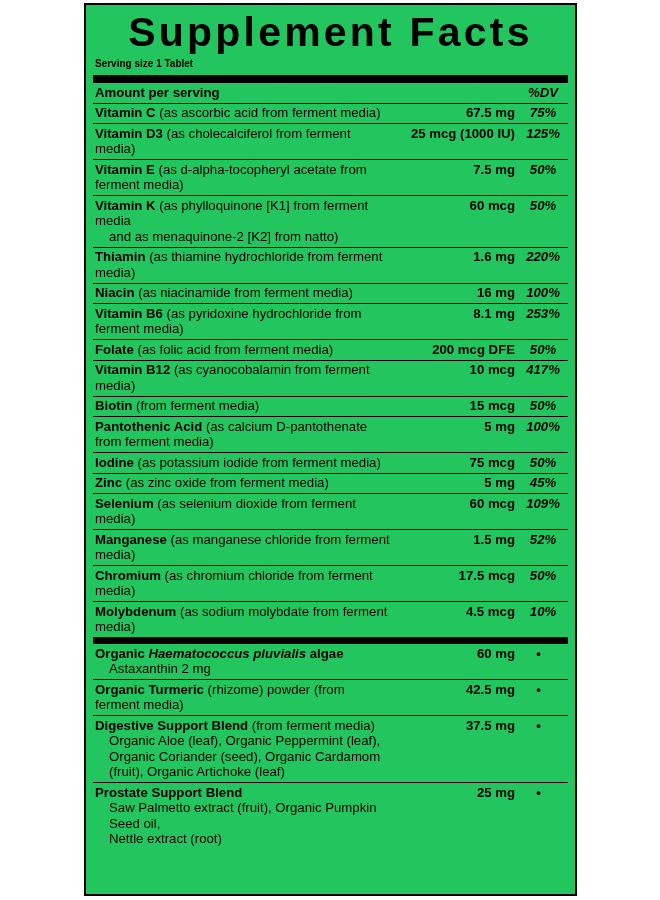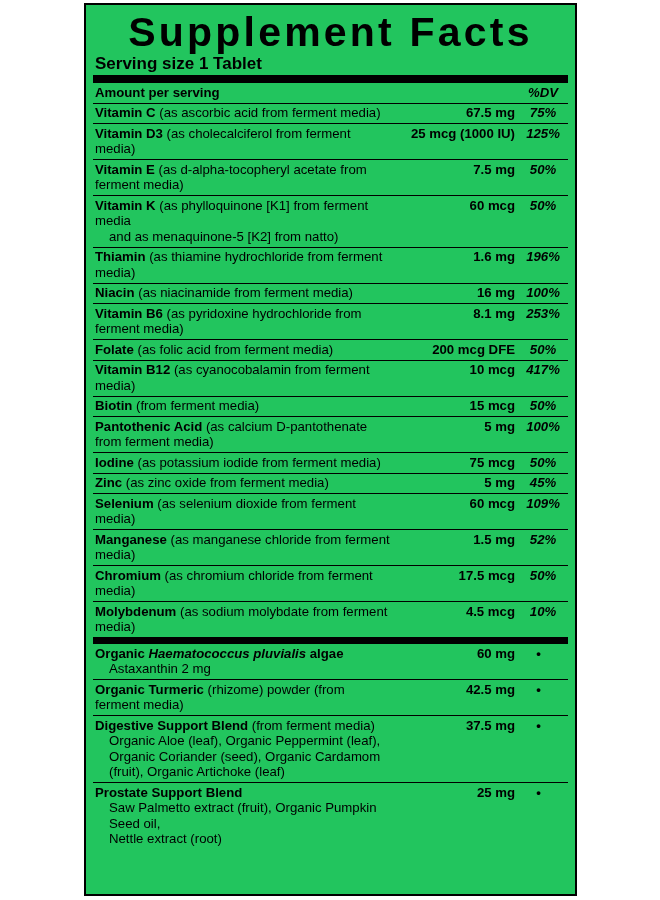--- a/index.html
+++ b/index.html
@@ -29,21 +29,21 @@
   .sf-title {
     font-size: 41px;
     font-weight: bold;
     letter-spacing: 3.2px;
     line-height: 46px;
     margin-top: 4px;
     white-space: nowrap;
     text-align: center;
   }
   .serving-size {
-    font-size: 17px;
+    font-size: 10px;
     font-weight: bold;
     line-height: 16px;
     margin-top: 1px;
     padding-left: 2px;
   }
 
   .rule-thick {
     height: 8px;
     background: #000;
     margin-top: 3px;
@@ -114,28 +114,28 @@
         <td class="c-name"><span class="nm">Vitamin D3</span><span class="src"> (as cholecalciferol from ferment media)</span></td>
         <td class="c-amt">25 mcg (1000 IU)</td>
         <td class="c-dv">125%</td>
       </tr>
       <tr class="row-sep">
         <td class="c-name"><span class="nm">Vitamin E</span><span class="src"> (as d-alpha-tocopheryl acetate from ferment media)</span></td>
         <td class="c-amt">7.5 mg</td>
         <td class="c-dv">50%</td>
       </tr>
       <tr class="row-sep">
-        <td class="c-name"><span class="nm">Vitamin K</span><span class="src"> (as phylloquinone [K1] from ferment media</span><span class="indent">and as menaquinone-5 [K2] from natto)</span></td>
+        <td class="c-name"><span class="nm">Vitamin K</span><span class="src"> (as phylloquinone [K1] from ferment media</span><span class="indent">and as menaquinone-2 [K2] from natto)</span></td>
         <td class="c-amt">60 mcg</td>
         <td class="c-dv">50%</td>
       </tr>
       <tr class="row-sep">
         <td class="c-name"><span class="nm">Thiamin</span><span class="src"> (as thiamine hydrochloride from ferment media)</span></td>
         <td class="c-amt">1.6 mg</td>
-        <td class="c-dv">196%</td>
+        <td class="c-dv">220%</td>
       </tr>
       <tr class="row-sep">
         <td class="c-name"><span class="nm">Niacin</span><span class="src"> (as niacinamide from ferment media)</span></td>
         <td class="c-amt">16 mg</td>
         <td class="c-dv">100%</td>
       </tr>
       <tr class="row-sep">
         <td class="c-name"><span class="nm">Vitamin B6</span><span class="src"> (as pyridoxine hydrochloride from ferment media)</span></td>
         <td class="c-amt">8.1 mg</td>
         <td class="c-dv">253%</td>

